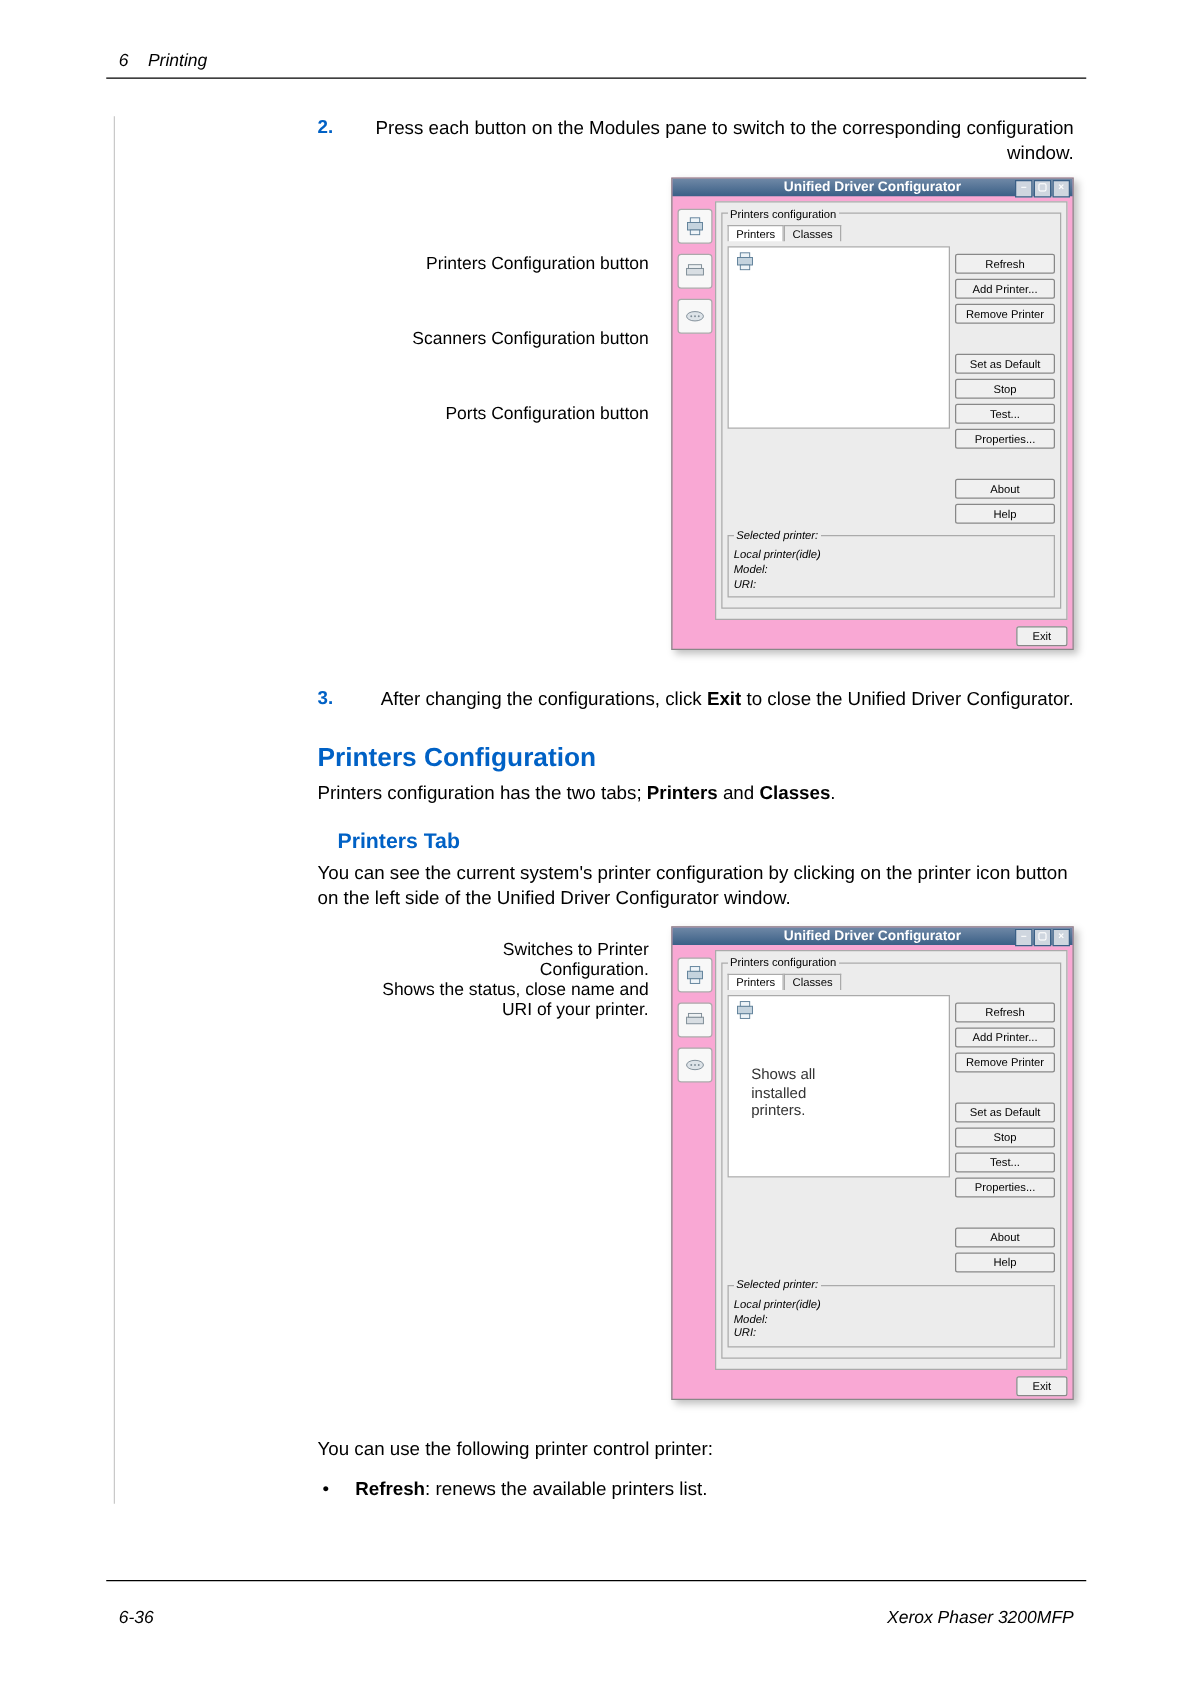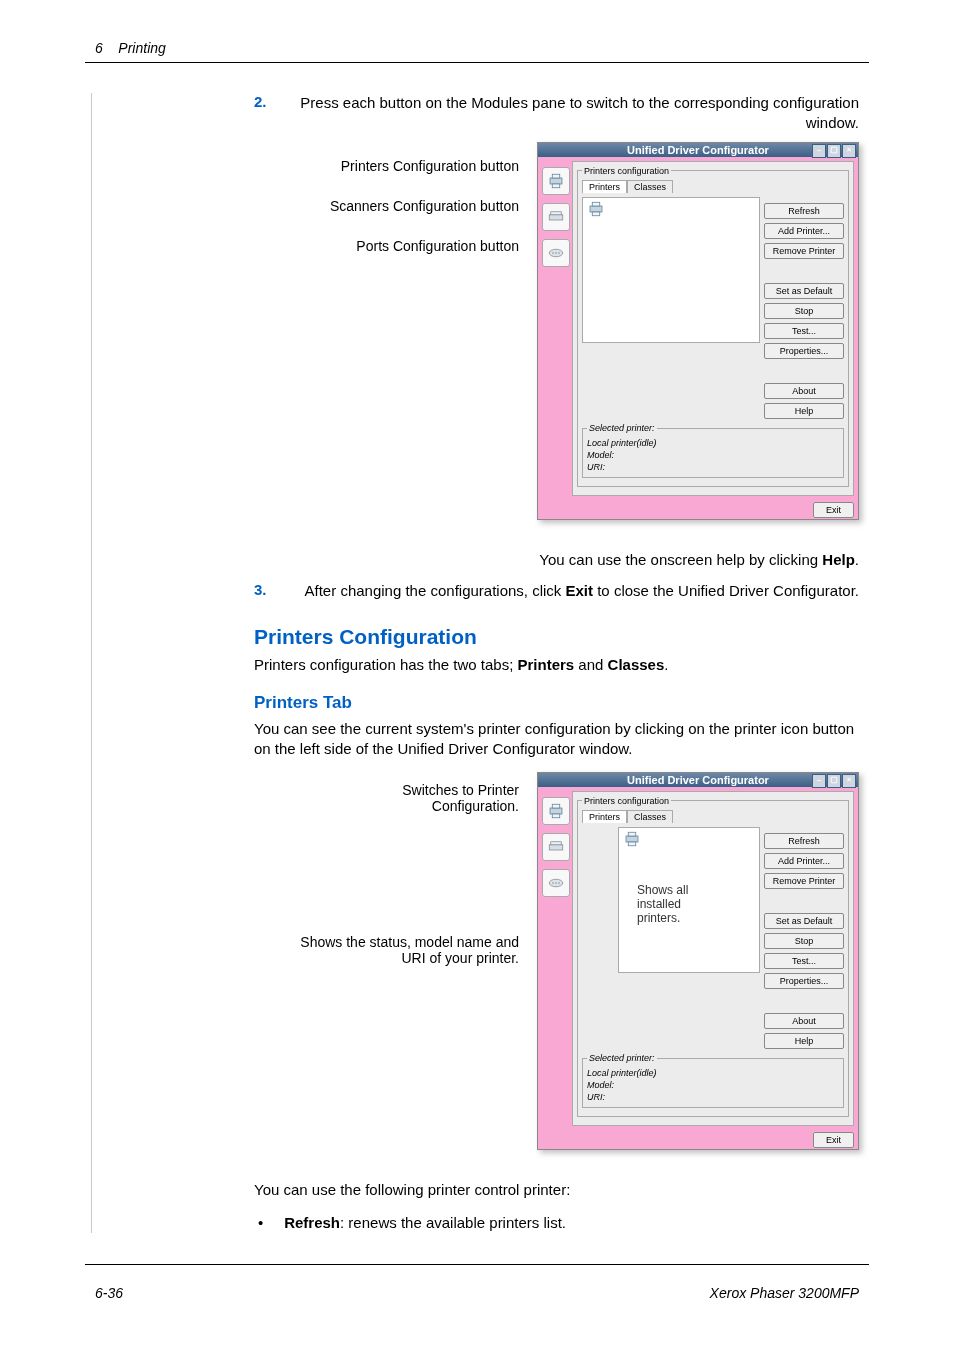--- a/index.html
+++ b/index.html
@@ -54,21 +54,21 @@
   h2.section-title {
     color: #0061c5;
     font-size: 21px;
     font-weight: bold;
     margin: 24px 0 6px 0;
   }
   h3.sub-title {
     color: #0061c5;
     font-size: 17px;
     font-weight: bold;
-    margin: 18px 0 6px 0;
+    margin: 18px 0 6px 16px;
   }
   p { margin: 6px 0 12px 0; line-height: 1.35; }
   ul.bullets { list-style: none; padding-left: 0; margin: 6px 0; }
   ul.bullets li { margin: 6px 0; line-height: 1.35; }
   ul.bullets li::before {
     content: "•";
     display: inline-block;
     width: 22px;
     margin-left: 4px;
   }
@@ -83,20 +83,21 @@
   .callouts-left {
     text-align: right;
     font-size: 14px;
     padding-top: 16px;
     flex-shrink: 0;
   }
   .callout-line {
     margin-bottom: 24px;
     white-space: nowrap;
     position: relative;
+    margin-top: 44px;
   }
   .udc-window {
     width: 320px;
     border: 1px solid #888;
     background: #f9a8d4;
     font-size: 10px;
     box-shadow: 3px 3px 6px rgba(0,0,0,.25);
     flex-shrink: 0;
   }
   .udc-title {
@@ -198,21 +199,21 @@
     border:none; border-top:1px solid #000; margin:0 0 6px 0;
   }
   .footer-row {
     display:flex; justify-content:space-between;
     font-style:italic; font-size:14px;
     padding: 0 10px;
     margin-top: 20px;
   }
   .shot-left-text-col {
     display:flex; flex-direction:column; align-items:flex-end;
-    text-align:right; font-size:14px; gap:120px; padding-top:10px;margin-left:31px;
+    text-align:right; font-size:14px; padding-top:10px;margin-left:31px;
   }
 </style>
 </head>
 <body>
 
 <div class="page">
   <div class="header-row">
     <span>
       <span>6</span>
       &nbsp;&nbsp;
@@ -306,46 +307,40 @@
                 </fieldset>
               </fieldset>
             </div>
           </div>
           <div class="exit-row">
             <span class="exit-btn">Exit</span>
           </div>
         </div>
       </div>
 
-      <div class="step">
-        <div class="step-num" style="visibility:hidden;">2.</div>
-        <div class="step-body">
-          <span>You can use the onscreen help by clicking </span><span class="bold">Help</span><span>.</span>
-        </div>
-      </div>
 
       <div class="step" style="margin-top:10px;">
         <div class="step-num">3.</div>
         <div class="step-body">
           <span>After changing the configurations, click </span><span class="bold">Exit</span><span> to close the Unified Driver Configurator.</span>
         </div>
       </div>
 
       <h2 class="section-title">Printers Configuration</h2>
       <p>
         <span>Printers configuration has the two tabs; </span><span class="bold">Printers</span><span> and </span><span class="bold">Classes</span><span>.</span>
       </p>
 
       <h3 class="sub-title">Printers Tab</h3>
       <p>You can see the current system's printer configuration by clicking on the printer icon button on the left side of the Unified Driver Configurator window.</p>
 
       <div class="shot-row">
         <div class="shot-left-text-col">
           <div style="max-width:180px;">Switches to Printer Configuration.</div>
-          <div style="max-width:220px;">Shows the status, model name and URI of your printer.</div>
+          <div style="max-width:220px;">Shows the status, close name and URI of your printer.</div>
         </div>
 
         <div class="udc-window">
           <div class="udc-title">
             <span>Unified Driver Configurator</span>
             <span class="winbtns">
               <span class="winbtn">–</span>
               <span class="winbtn">▢</span>
               <span class="winbtn">×</span>
             </span>
@@ -375,21 +370,21 @@
               </div>
             </div>
             <div class="udc-main">
               <fieldset>
                 <legend>Printers configuration</legend>
                 <div class="tabs-row">
                   <div class="tab active">Printers</div>
                   <div class="tab">Classes</div>
                 </div>
                 <div style="display:flex; gap:4px;">
-                  <div class="list-area" style="flex:1; position:relative;margin-left:36px;">
+                  <div class="list-area" style="flex:1; position:relative;">
                     <svg class="printer-mini" viewBox="0 0 24 24">
                         <rect x="4" y="8" width="16" height="8" fill="#c4d3de" stroke="#5e7f98"></rect>
                         <rect x="7" y="3" width="10" height="5" fill="#eef4f8" stroke="#5e7f98"></rect>
                         <rect x="7" y="16" width="10" height="5" fill="#eef4f8" stroke="#5e7f98"></rect>
                       </svg>
                     <div class="annot-box" style="left:18px; top:55px; width:90px;">Shows all installed printers.</div>
                   </div>
                   <div class="udc-right">
                     <div class="rbtn">Refresh</div>
                     <div class="rbtn">Add Printer...</div>

